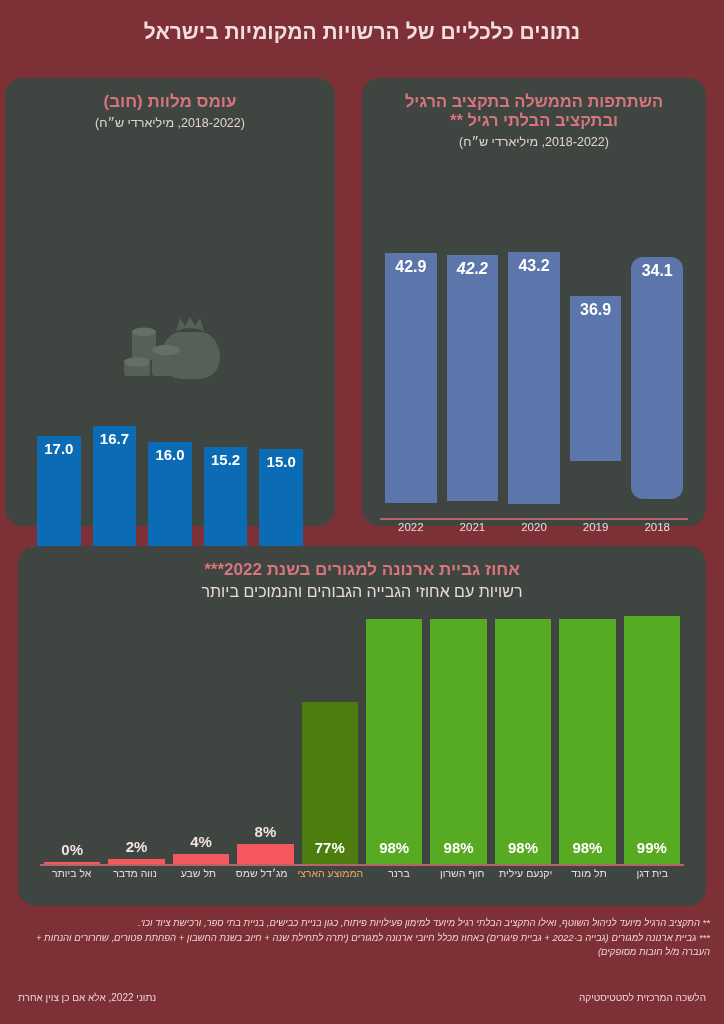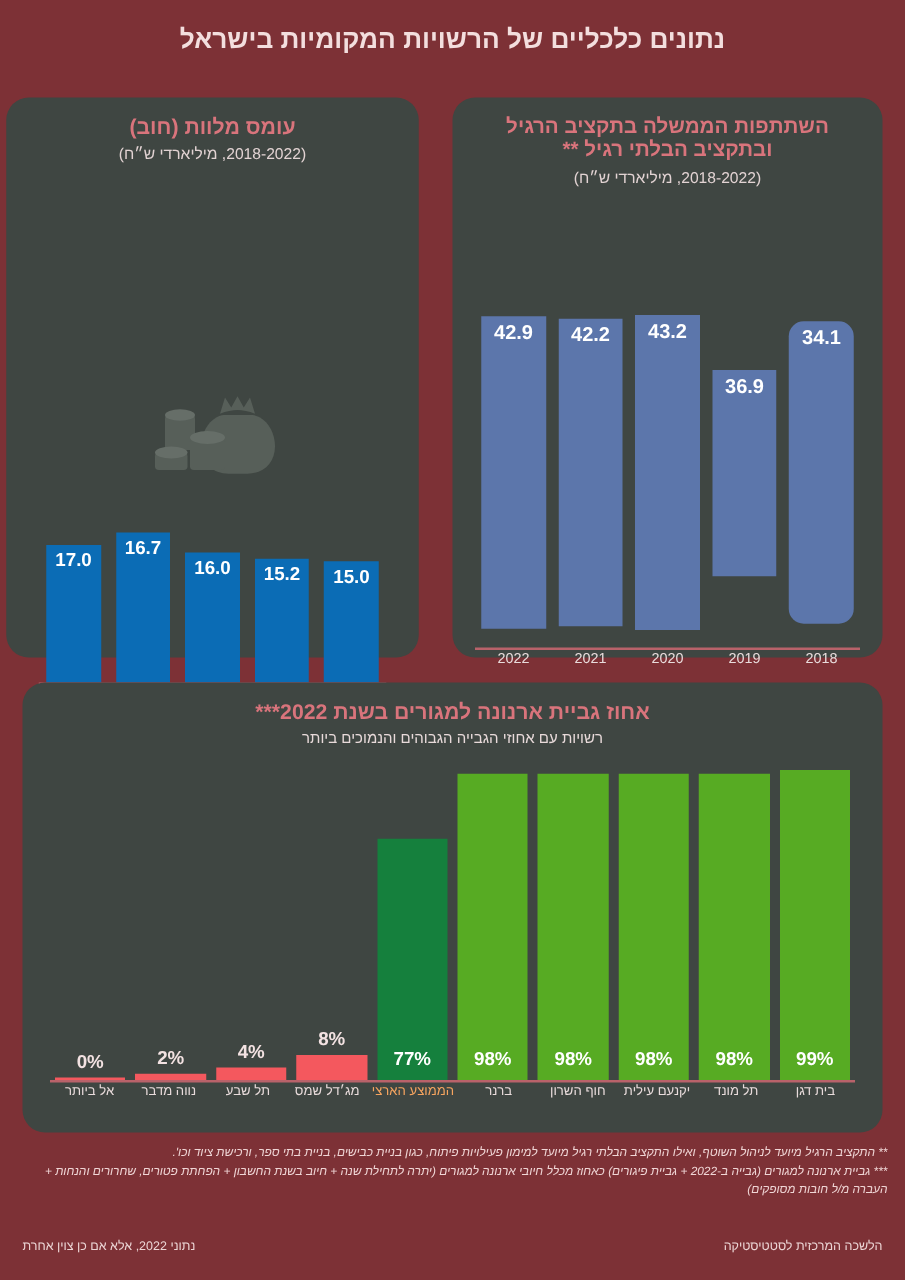--- a/index.html
+++ b/index.html
@@ -36,21 +36,21 @@
     line-height:1.18;
     margin-top:14px;
   }
   .card-title.two-line{font-size:16.5px;}
   .card-sub{
     text-align:center;
     font-size:12.5px;color:#e2d3d3;font-weight:normal;
     margin-top:4px;
   }
   .card-sub2{
-    text-align:center;font-size:12px;color:#e8dada;margin-top:3px;
+    text-align:center;font-size:16px;color:#e8dada;margin-top:3px;
   }
 
   
   .chart{position:absolute;left:0;right:0;}
   .plot{
     position:relative;
     display:flex;
     align-items:flex-end;
     justify-content:center;
   }
@@ -208,21 +208,21 @@
           <div class="bar-col" style="width: 52px; margin: 0px 5px;">
             <div class="bar" style="height: 165px;">
               <span class="val">36.9</span>
             </div>
           </div>
           <div class="bar-col" style="width: 52px; margin: 0px 5px;">
             <div class="bar" style="height: 252px;">
               <span class="val">43.2</span>
             </div>
           </div>
-          <div class="bar-col" style="width: 52px; margin: 0px 5px;">
+          <div class="bar-col" style="width: 52px; margin: 0px 5px; font-style: italic;">
             <div class="bar" style="height: 246px;">
               <span class="val">42.2</span>
             </div>
           </div>
           <div class="bar-col" style="width: 52px; margin: 0px 5px;">
             <div class="bar" style="height: 250px;">
               <span class="val">42.9</span>
             </div>
           </div>
         </div>
@@ -264,21 +264,21 @@
             <div class="bar" style="height: 245px; background: rgb(87, 171, 35);">
               <span class="val">98%</span>
             </div>
           </div>
           <div class="bar-col" style="flex: 1 1 0%; margin: 0px 4px;">
             <div class="bar" style="height: 245px; background: rgb(87, 171, 35);">
               <span class="val">98%</span>
             </div>
           </div>
           <div class="bar-col" style="flex: 1 1 0%; margin: 0px 4px;">
-            <div class="bar" style="height: 193px; background: #15803d;">
+            <div class="bar" style="height: 162px; background: #4d7c0f;">
               <span class="val">77%</span>
             </div>
           </div>
           <div class="bar-col" style="flex: 1 1 0%; margin: 0px 4px;">
             <div class="bar small" style="height: 20px; background: rgb(244, 88, 94);">
               <span class="val">8%</span>
             </div>
           </div>
           <div class="bar-col" style="flex: 1 1 0%; margin: 0px 4px;">
             <div class="bar small" style="height: 10px; background: rgb(244, 88, 94);">

